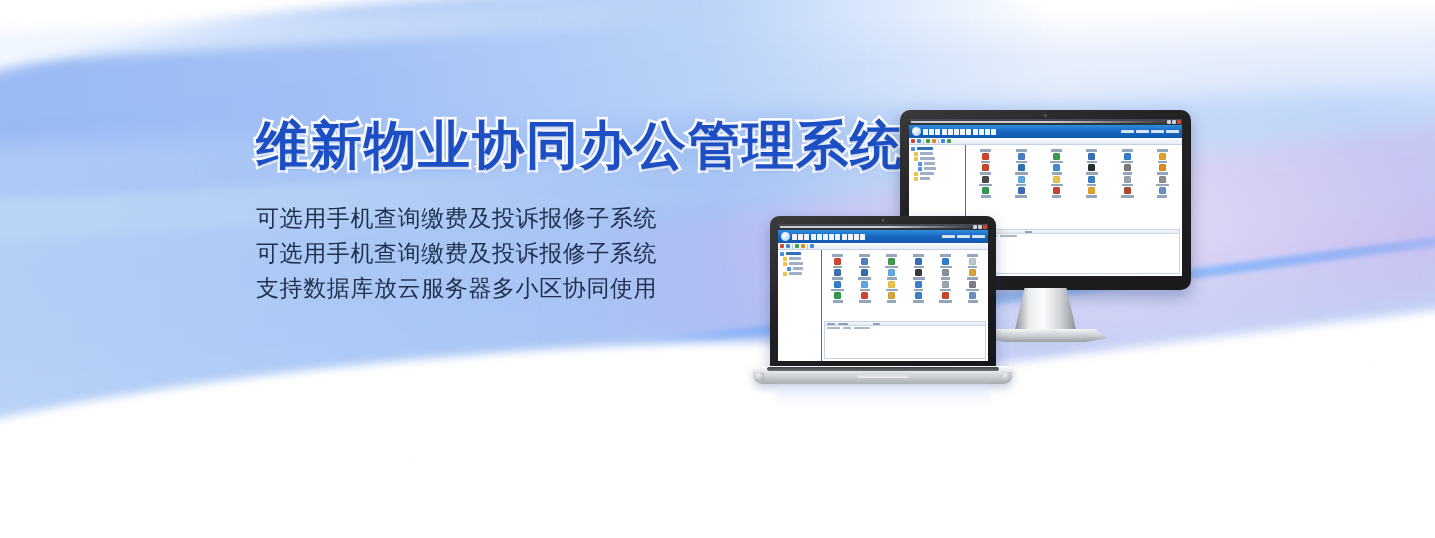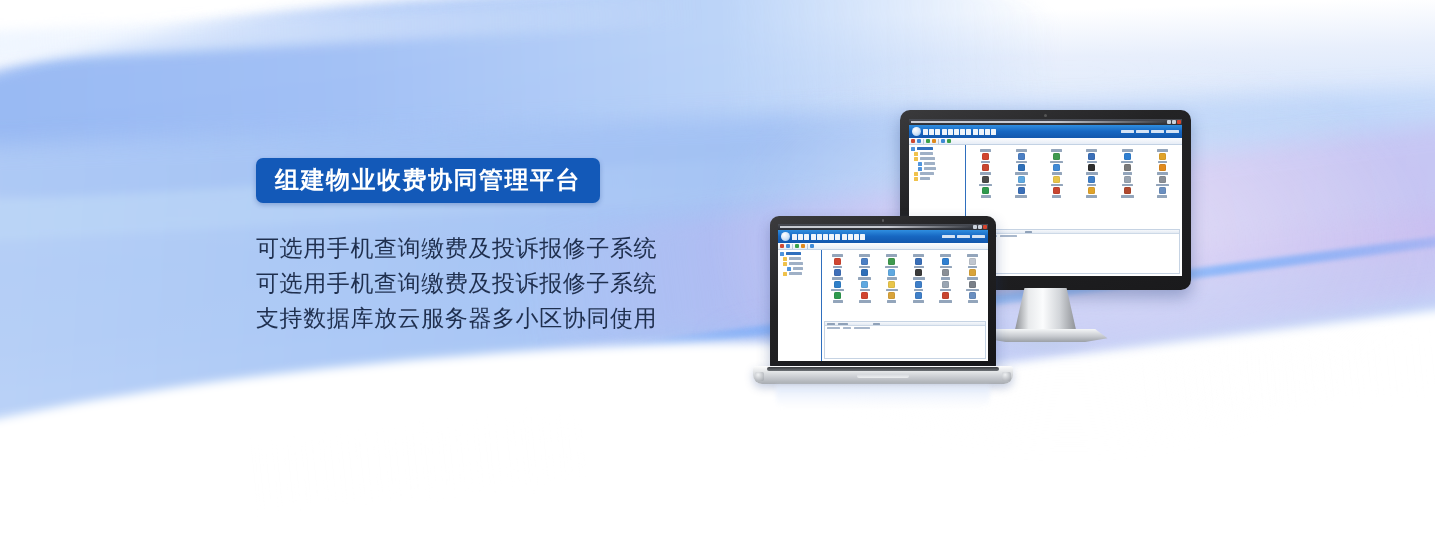--- a/index.html
+++ b/index.html
@@ -442,21 +442,21 @@
   <div class="sweep sweep-d"></div>
   <div class="sweep sweep-e"></div>
   <div class="sweep sweep-f"></div>
   <div class="sweep sweep-g"></div>
   <div class="sweep sweep-h"></div>
   <div class="sweep sweep-i"></div>
   <div class="sweep sweep-j"></div>
   <div class="sweep sweep-k"></div>
 
   <div class="copy">
-    <div class="badge">组建物业收费协同管理平台</div>
+    <h1 class="headline">维新物业协同办公管理系统</h1>
     <ul class="features">
       <li class="feature-line">可选用手机查询缴费及投诉报修子系统</li>
       <li class="feature-line">可选用手机查询缴费及投诉报修子系统</li>
       <li class="feature-line">支持数据库放云服务器多小区协同使用</li>
     </ul>
   </div>
 
   <div class="monitor">
     <div class="monitor-bezel">
       <div class="monitor-cam"></div>

